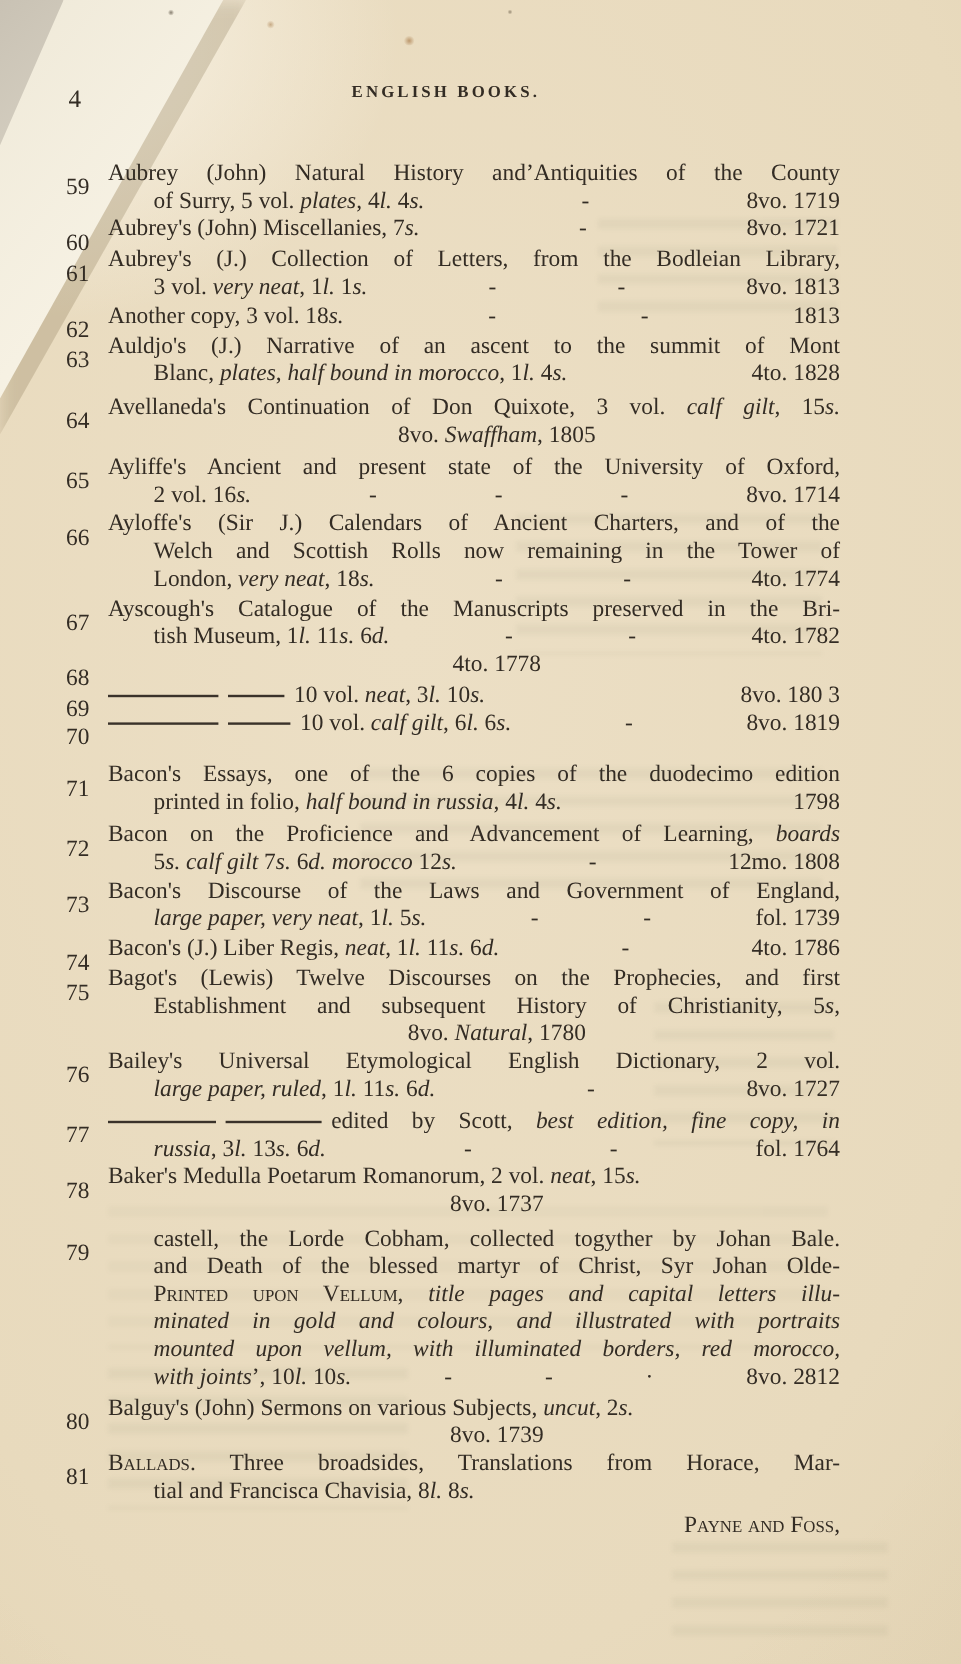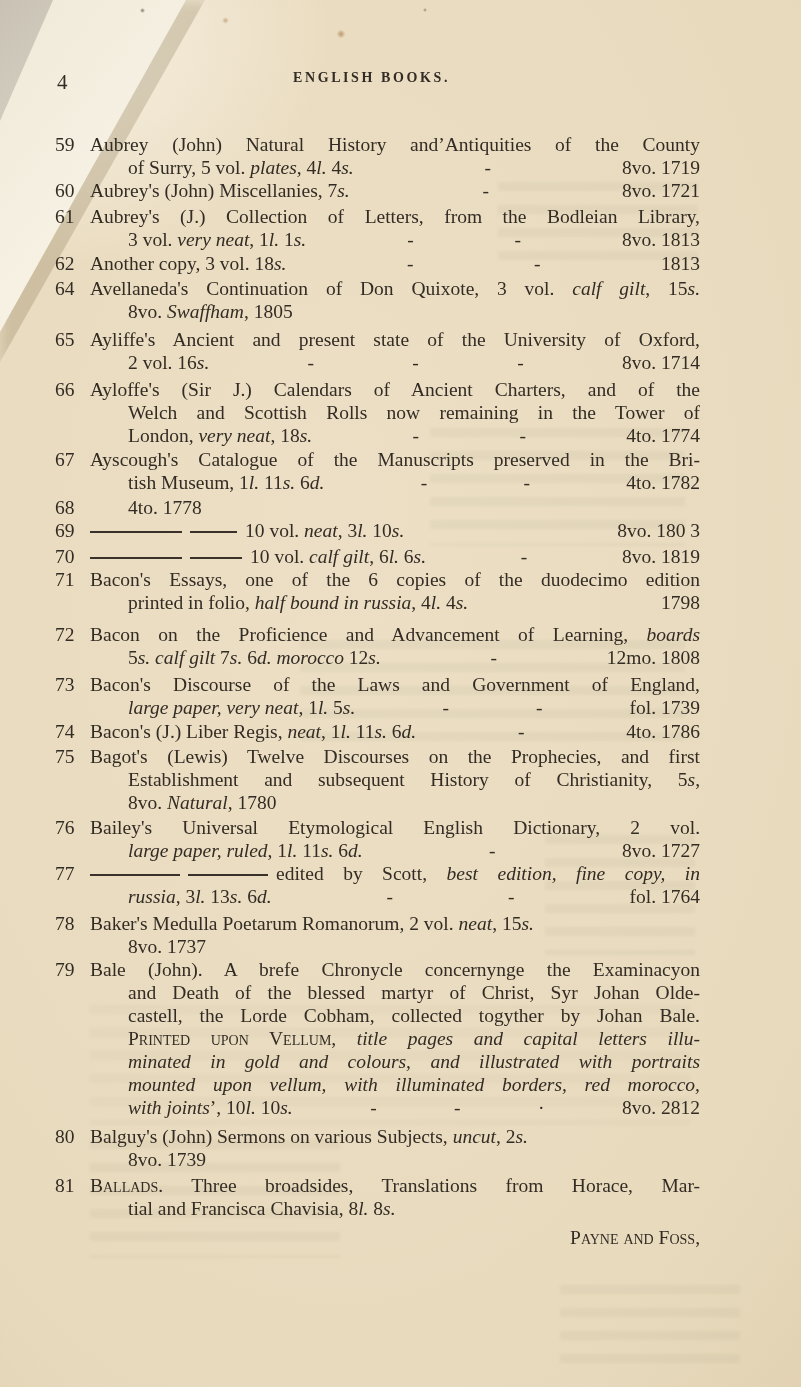--- a/index.html
+++ b/index.html
@@ -40,43 +40,43 @@
   .g7{left:560px;top:1285px;width:180px;height:80px;}
   .vignette{position:absolute;inset:0;pointer-events:none;
     background:radial-gradient(135% 120% at 42% 36%, rgba(0,0,0,0) 58%, rgba(118,92,52,.08) 86%, rgba(108,82,45,.16) 100%);}
   
   .page-inner{position:absolute;left:55px;top:70px;width:645px;z-index:2;}
   .header{position:relative;height:28px;margin-bottom:35px;}
   .pagenum{position:absolute;left:2px;top:0;font-size:21px;}
   .title{text-align:center;font-size:14px;font-weight:bold;letter-spacing:2.6px;transform:translateX(-6px);}
   .entries{font-size:19.5px;}
   .entry{position:relative;padding-left:35px;}
-  .num{position:absolute;left:0;top:0;line-height:23px;}
+  .num{position:absolute;left:0;top:12px;line-height:23px;}
   .line{line-height:23px;min-height:23px;hyphens:none;}
   .line.cont{padding-left:38px;}
   .line.just{text-align:justify;text-align-last:justify;}
   .line.left{text-align:left;}
-  .line.right{text-align:left;}
+  .line.right{text-align:center;}
   .line.split{display:flex;justify-content:space-between;align-items:center;}
   .line.split .lt,.line.split .rt{white-space:nowrap;}
   .dash{flex:0 0 auto;}
   .it{font-style:italic;}
   .sc{font-variant:small-caps;}
   .rule{display:inline-block;height:2.5px;background:#3a322a;vertical-align:4px;margin-right:8px;}
   .footerline{text-align:right;margin-top:7px;font-size:19.5px;}
   
   .entries .entry:nth-child(3){margin-top:3px}
   .entries .entry:nth-child(4){margin-top:1px}
   .entries .entry:nth-child(5){margin-top:2px}
   .entries .entry:nth-child(6){margin-top:5px}
   .entries .entry:nth-child(7){margin-top:4px}
   .entries .entry:nth-child(8){margin-top:1px}
   .entries .entry:nth-child(9){margin-top:2px}
   .entries .entry:nth-child(11){margin-top:3px}
-  .entries .entry:nth-child(13){margin-top:9px}
+  .entries .entry:nth-child(13){margin-top:20px}
   .entries .entry:nth-child(14){margin-top:4px}
   .entries .entry:nth-child(15){margin-top:1px}
   .entries .entry:nth-child(16){margin-top:2px}
   .entries .entry:nth-child(17){margin-top:2px}
   .entries .entry:nth-child(19){margin-top:4px}
   .entries .entry:nth-child(21){margin-top:6px}
   .entries .entry:nth-child(22){margin-top:3px}
 </style>
 </head>
 <body>
@@ -140,20 +140,30 @@
         <div class="ebody">
           <div class="line split">
             <span class="lt">Another copy, 3 vol. 18<span class="it">s.</span></span>
             <span class="dash">-</span>
             <span class="dash">-</span>
             <span class="rt">1813</span>
           </div>
         </div>
       </div>
       <div class="entry">
+        <span class="num">63</span>
+        <div class="ebody">
+          <div class="line just">Auldjo's (J.) Narrative of an ascent to the summit of Mont</div>
+          <div class="line split cont">
+            <span class="lt">Blanc, <span class="it">plates</span>, <span class="it">half bound in morocco</span>, 1<span class="it">l.</span> 4<span class="it">s.</span></span>
+            <span class="rt">4to. 1828</span>
+          </div>
+        </div>
+      </div>
+      <div class="entry">
         <span class="num">64</span>
         <div class="ebody">
           <div class="line just">Avellaneda's Continuation of Don Quixote, 3 vol. <span class="it">calf gilt</span>, 15<span class="it">s.</span></div>
           <div class="line right cont">8vo. <span class="it">Swaffham</span>, 1805</div>
         </div>
       </div>
       <div class="entry">
         <span class="num">65</span>
         <div class="ebody">
           <div class="line just">Ayliffe's Ancient and present state of the University of Oxford,</div>
@@ -293,23 +303,22 @@
       <div class="entry">
         <span class="num">78</span>
         <div class="ebody">
           <div class="line left">Baker's Medulla Poetarum Romanorum, 2 vol. <span class="it">neat</span>, 15<span class="it">s.</span></div>
           <div class="line right cont">8vo. 1737</div>
         </div>
       </div>
       <div class="entry">
         <span class="num">79</span>
         <div class="ebody">
-          <div class="line just">Bale (John). A brefe Chronycle concernynge the Examinacyon</div>
+          <div class="line just cont">castell, the Lorde Cobham, collected togyther by Johan Bale.</div>
           <div class="line just cont">and Death of the blessed martyr of Christ, Syr Johan Olde-</div>
-          <div class="line just cont">castell, the Lorde Cobham, collected togyther by Johan Bale.</div>
           <div class="line just cont"><span class="sc">Printed upon Vellum</span>, <span class="it">title pages and capital letters illu-</span></div>
           <div class="line just cont"><span class="it">minated in gold and colours, and illustrated with portraits</span></div>
           <div class="line just cont"><span class="it">mounted upon vellum, with illuminated borders, red morocco,</span></div>
           <div class="line split cont">
             <span class="lt"><span class="it">with joints</span>’, 10<span class="it">l.</span> 10<span class="it">s.</span></span>
             <span class="dash">-</span>
             <span class="dash">-</span>
             <span class="dash">·</span>
             <span class="rt">8vo. 2812</span>
           </div>

